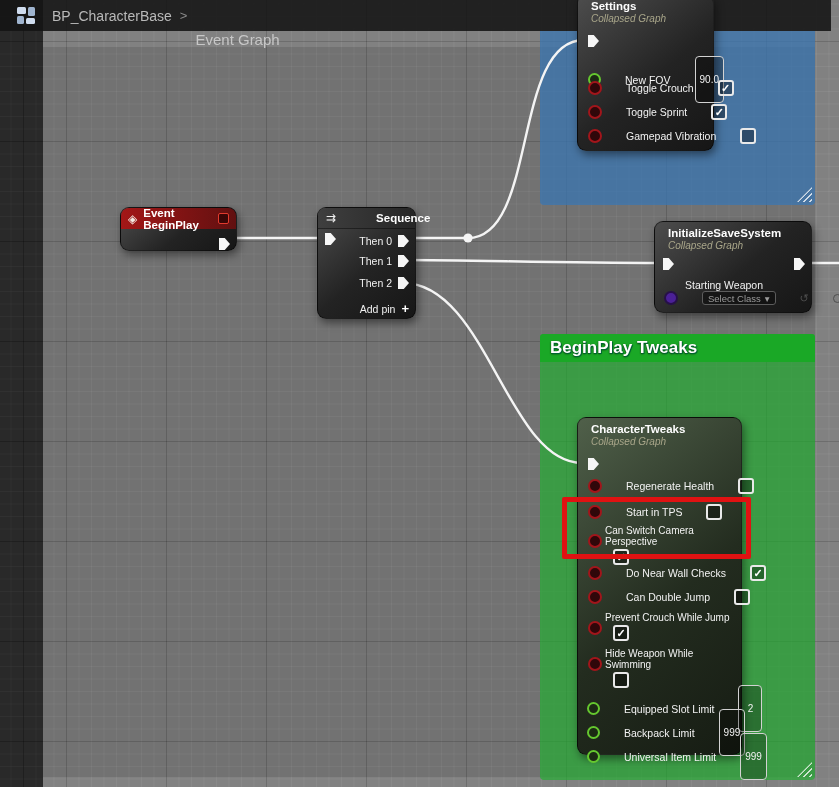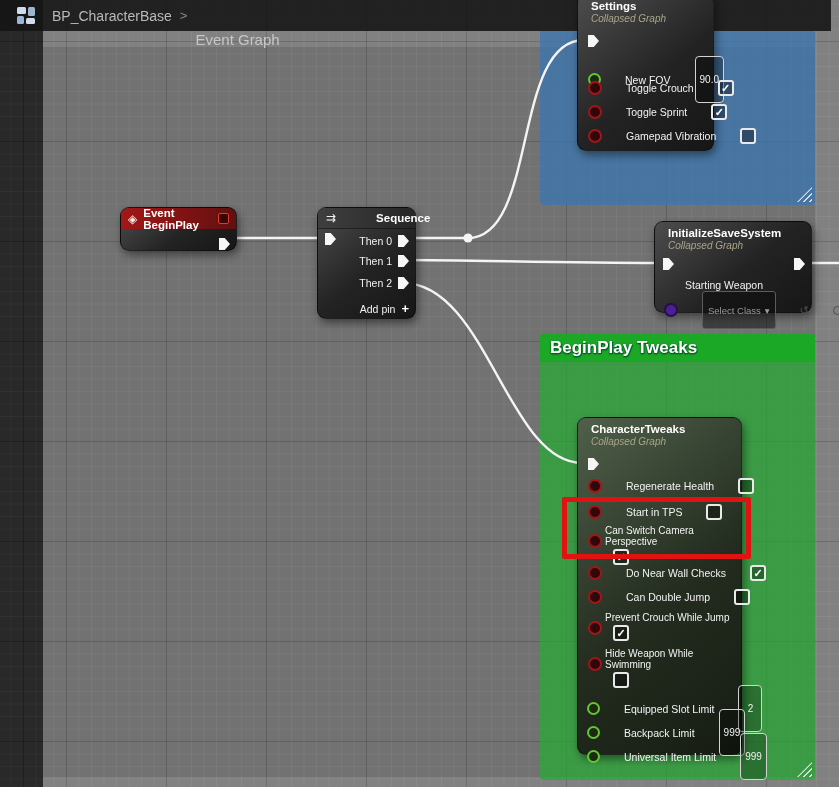--- a/index.html
+++ b/index.html
@@ -78,21 +78,21 @@
   
   .sqhdr{height:20px;border-radius:8px 8px 0 0;background:linear-gradient(90deg,#3f3f3f,#262626);
     display:flex;align-items:center;padding:0 8px;gap:6px;border-bottom:1px solid rgba(0,0,0,.4);}
   .sqhdr .sicon{color:#efefef;font-size:12px;}
   .sqhdr .t{font-size:11.5px;font-weight:bold;color:#fdfdfd;margin-left:34px;}
   .srow{position:absolute;right:6px;display:flex;align-items:center;gap:6px;}
   .addpin{font-size:10.5px;color:#f0f0f0;}
   .plus{font-weight:bold;font-size:13px;color:#fff;}
   
   .selbox{height:12px;display:flex;align-items:center;gap:4px;border:1px solid #5c5c5c;border-radius:3px;
-    background:rgba(10,10,10,0.5);padding:12px 5px;color:#9b9b9b;font-size:9.5px;}
+    background:rgba(10,10,10,0.5);padding:0 5px;color:#9b9b9b;font-size:9.5px;}
   .ghosticon{color:#4f4f4f;font-size:11px;}
   .mag{width:7px;height:7px;border:1.5px solid #4f4f4f;border-radius:50%;position:relative;}
   .mag:after{content:"";position:absolute;width:4px;height:1.5px;background:#4f4f4f;
     transform:rotate(45deg);left:5px;top:7px;}
   
   .redrect{position:absolute;left:562px;top:497px;width:189px;height:62px;box-sizing:border-box;
     border:5px solid #e01212;z-index:50;border-radius:2px;}
 </style>
 </head>
 <body>

